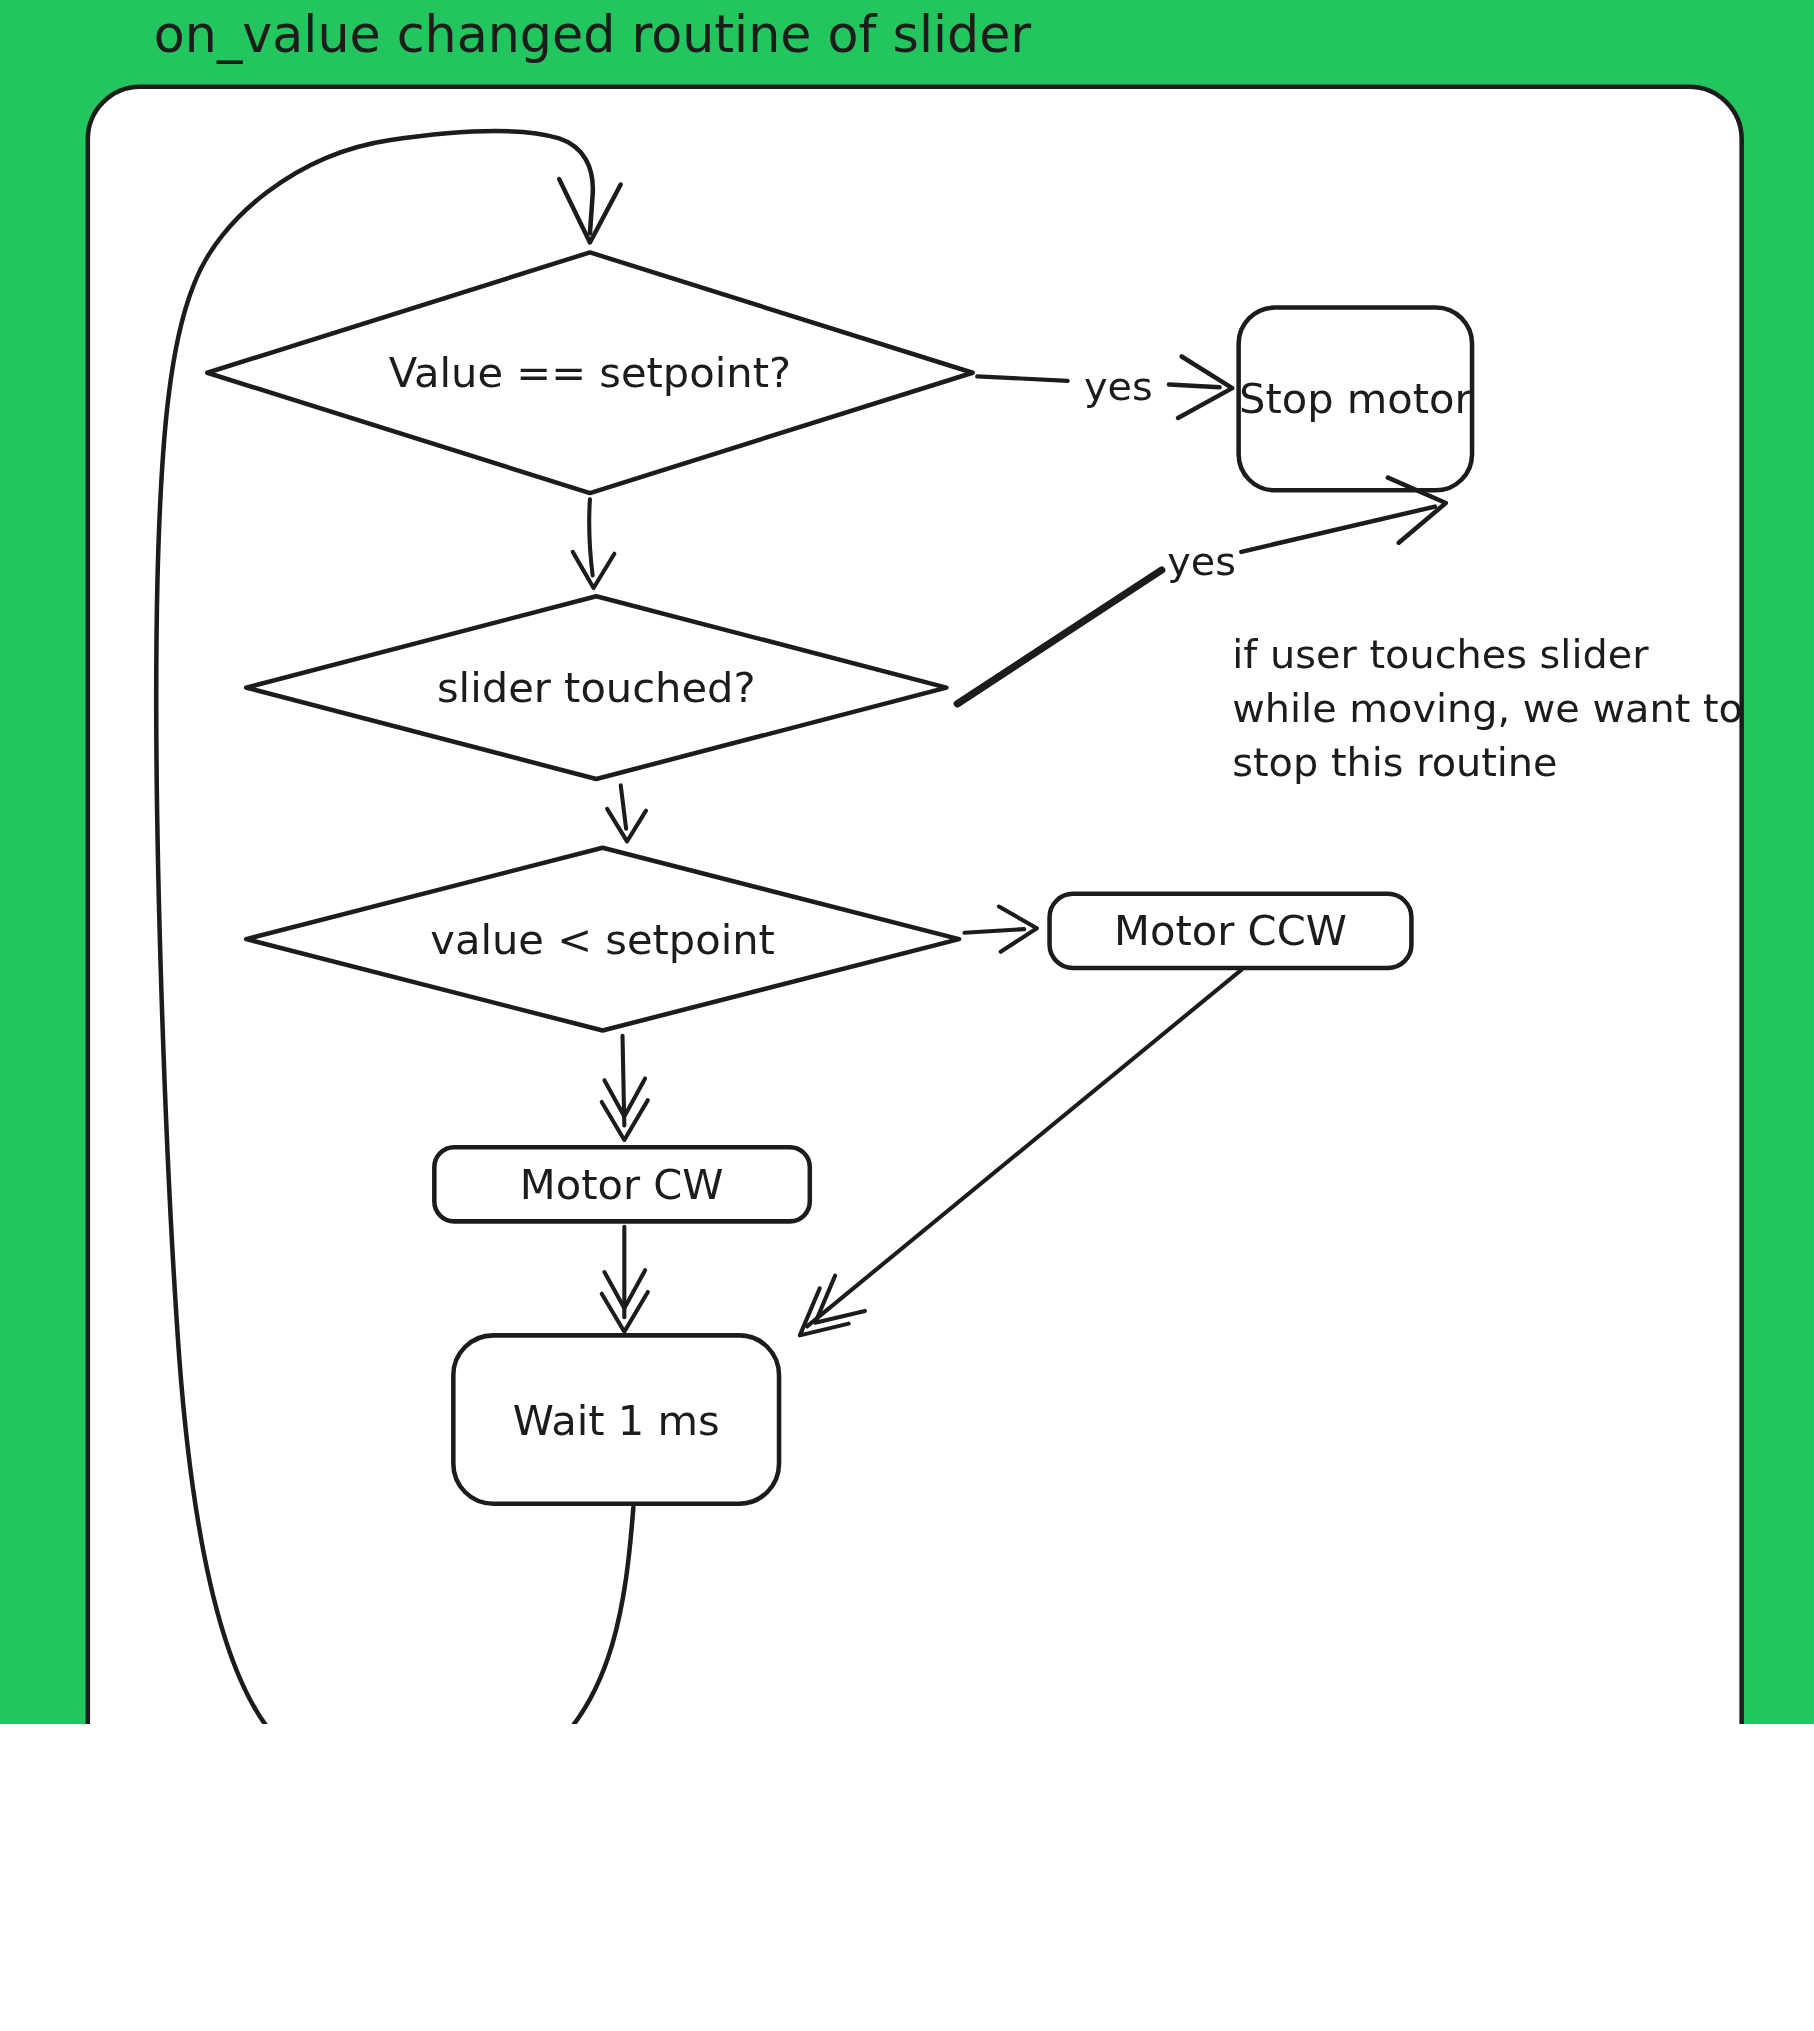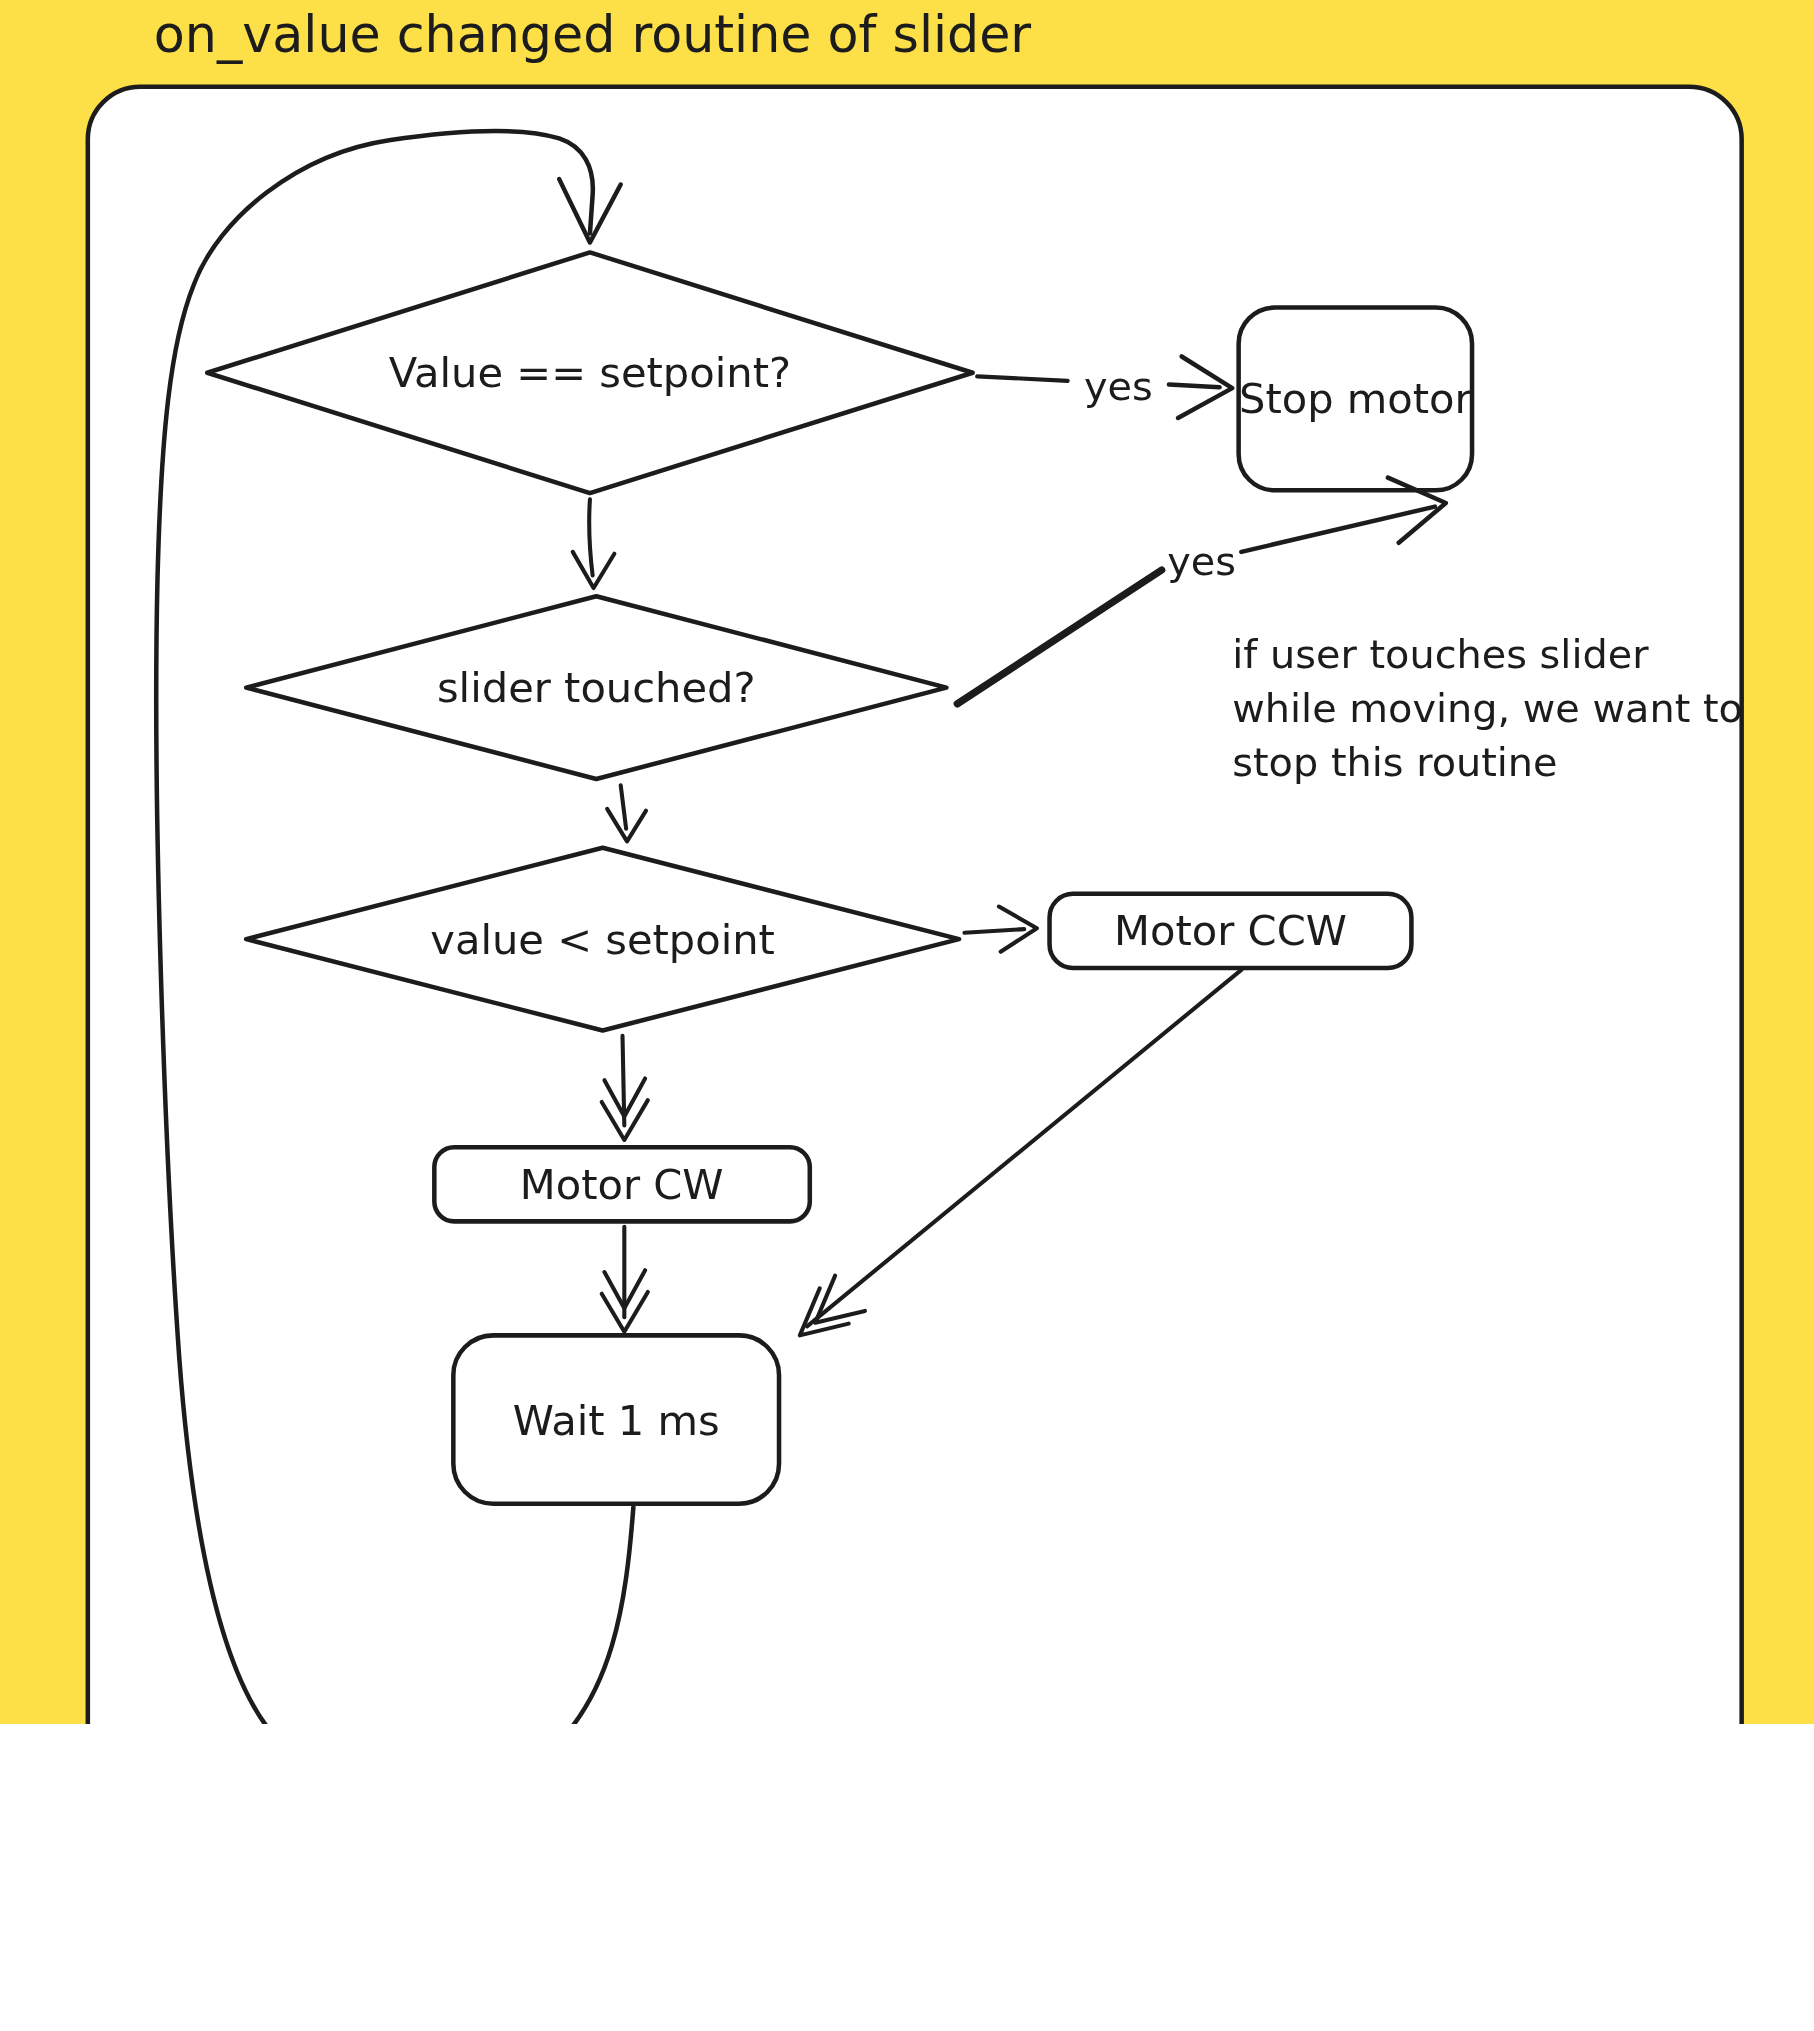--- a/index.html
+++ b/index.html
@@ -4,21 +4,21 @@
 <style>
   html, body {
     margin: 0;
     padding: 0;
     background: #ffffff;
   }
   .canvas {
     position: relative;
     width: 1815px;
     height: 1724px;
-    background: #fde047;
+    background: #22c55e;
     overflow: hidden;
   }
   svg { display: block; }
   .stroke {
     fill: none;
     stroke: #1c1c1c;
     stroke-width: 5;
     stroke-linecap: round;
     stroke-linejoin: round;
   }

